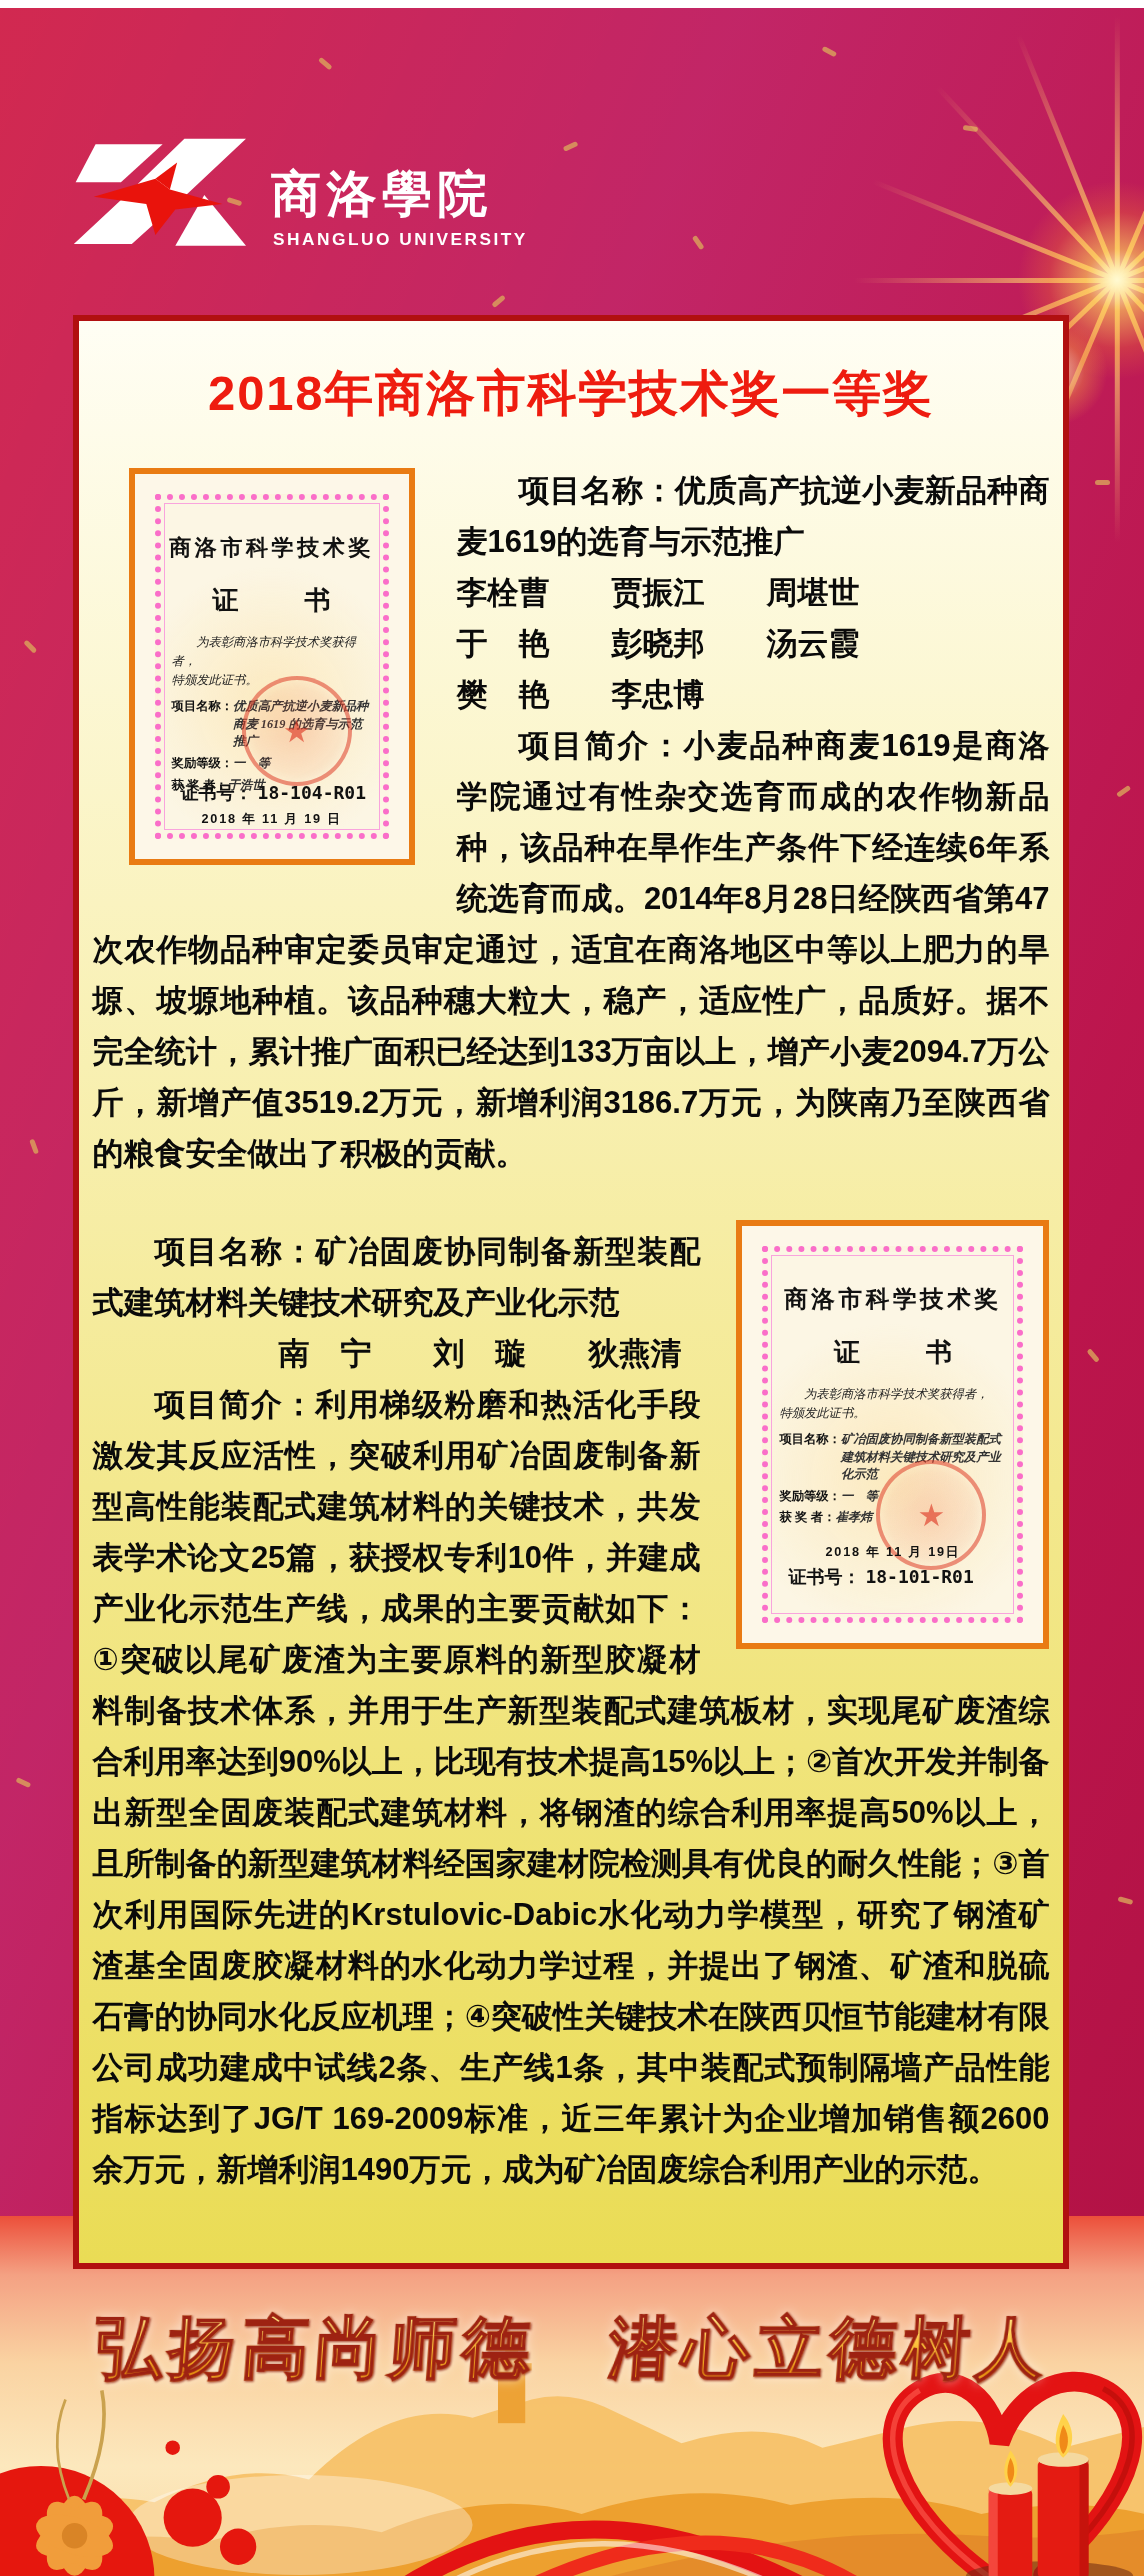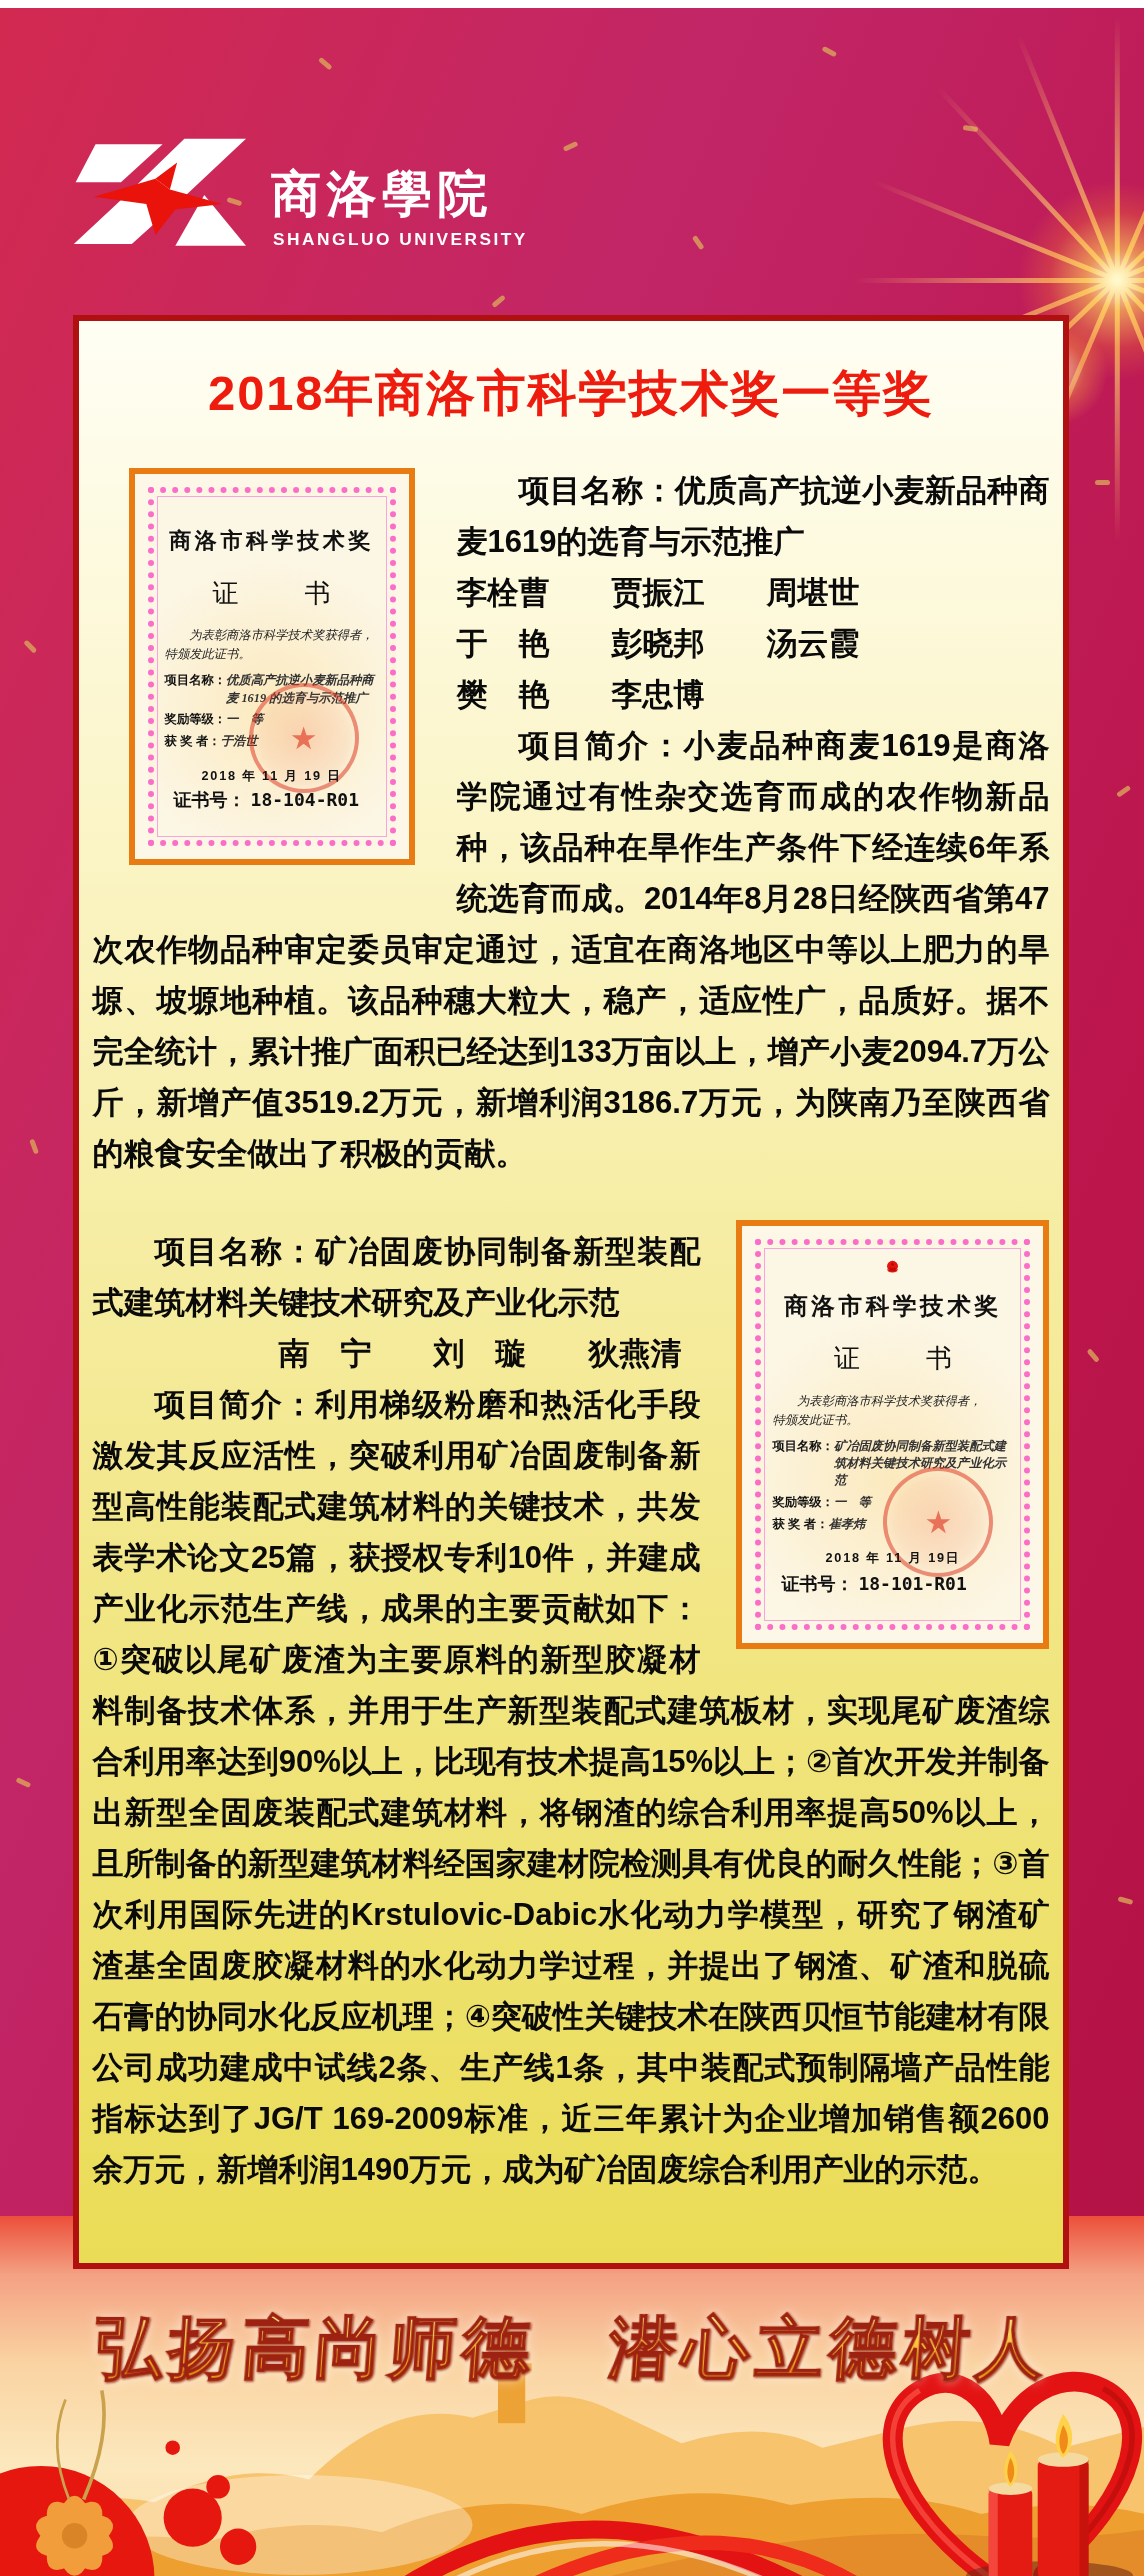--- a/index.html
+++ b/index.html
@@ -30,29 +30,29 @@
   .main-title{margin:25.4px 0 0 0;text-align:center;color:#ee1c0f;font-size:49px;font-weight:900;letter-spacing:1.8px;line-height:60px;}
   .project{font-size:31px;line-height:51px;font-weight:600;color:#0a0a0a;}
   .p1{margin-top:42px;}
   .p2{margin-top:47px;clear:none;}
   .para{margin:0;text-indent:2em;text-align:justify;}
   .lbl{font-weight:900;}
   .w-row{white-space:nowrap;}
   .w-row.first{text-indent:2em;}
   .w-row.rest{margin-left:6em;}
   
-  .cert{box-sizing:border-box;border:6.4px solid #e97b13;background:#fdf7e8;padding:13px;}
+  .cert{box-sizing:border-box;border:6.4px solid #e97b13;background:#fdf7e8;padding:20px;}
   .cert1{float:left;width:286px;height:397px;margin:3.6px 42px 18px 36px;}
   .cert2{float:right;width:313px;height:429px;margin:-5.5px 0 20px 36px;}
   .lace{box-sizing:border-box;width:100%;height:100%;border:6.4px dotted #fa6ec9;outline:1.8px solid #f9a4dd;outline-offset:-10px;
     background:radial-gradient(circle at 50% 62%,rgba(250,210,120,.35) 0%,rgba(250,210,120,0) 60%),#fcf6e4;
     padding:9px 11px;display:flex;flex-direction:column;align-items:center;position:relative;}
   .emblem{width:78px;height:78px;margin-top:5.5px;}
   .cert-h{margin-top:7.3px;font-size:22px;font-weight:900;letter-spacing:3.6px;color:#111;white-space:nowrap;}
-  .cert-sub{font-size:26px;font-weight:400;letter-spacing:20px;color:#111;margin-top:1.8px;text-indent:20px;}
+  .cert-sub{font-size:26px;font-weight:700;letter-spacing:20px;color:#111;margin-top:1.8px;text-indent:20px;}
   .cert-pre{align-self:flex-start;font-family:"Liberation Serif","DejaVu Serif",serif;font-style:italic;font-size:12.3px;font-weight:normal;color:#222;line-height:19px;margin-top:7.3px;}
   .cert-pre .i1{display:block;text-indent:2em;}
   .cert-fields{align-self:flex-start;width:100%;margin-top:3.6px;}
   .cf{display:flex;font-size:12.3px;line-height:17.3px;margin-top:4.5px;}
   .cf b{font-weight:900;white-space:nowrap;color:#111;}
   .cf span{font-family:"Liberation Serif","DejaVu Serif",serif;font-style:italic;font-weight:bold;color:#333;}
   .cert-date{font-size:12.7px;font-weight:900;color:#111;margin-top:auto;margin-bottom:31px;letter-spacing:1.8px;z-index:2;}
   .cert-serial{position:absolute;left:20px;bottom:14.5px;font-size:18px;font-weight:900;color:#111;}
   .cert-serial span{font-family:"DejaVu Sans Mono",monospace;font-weight:bold;}
   .seal{position:absolute;right:31px;bottom:47px;width:102px;height:102px;border-radius:50%;

